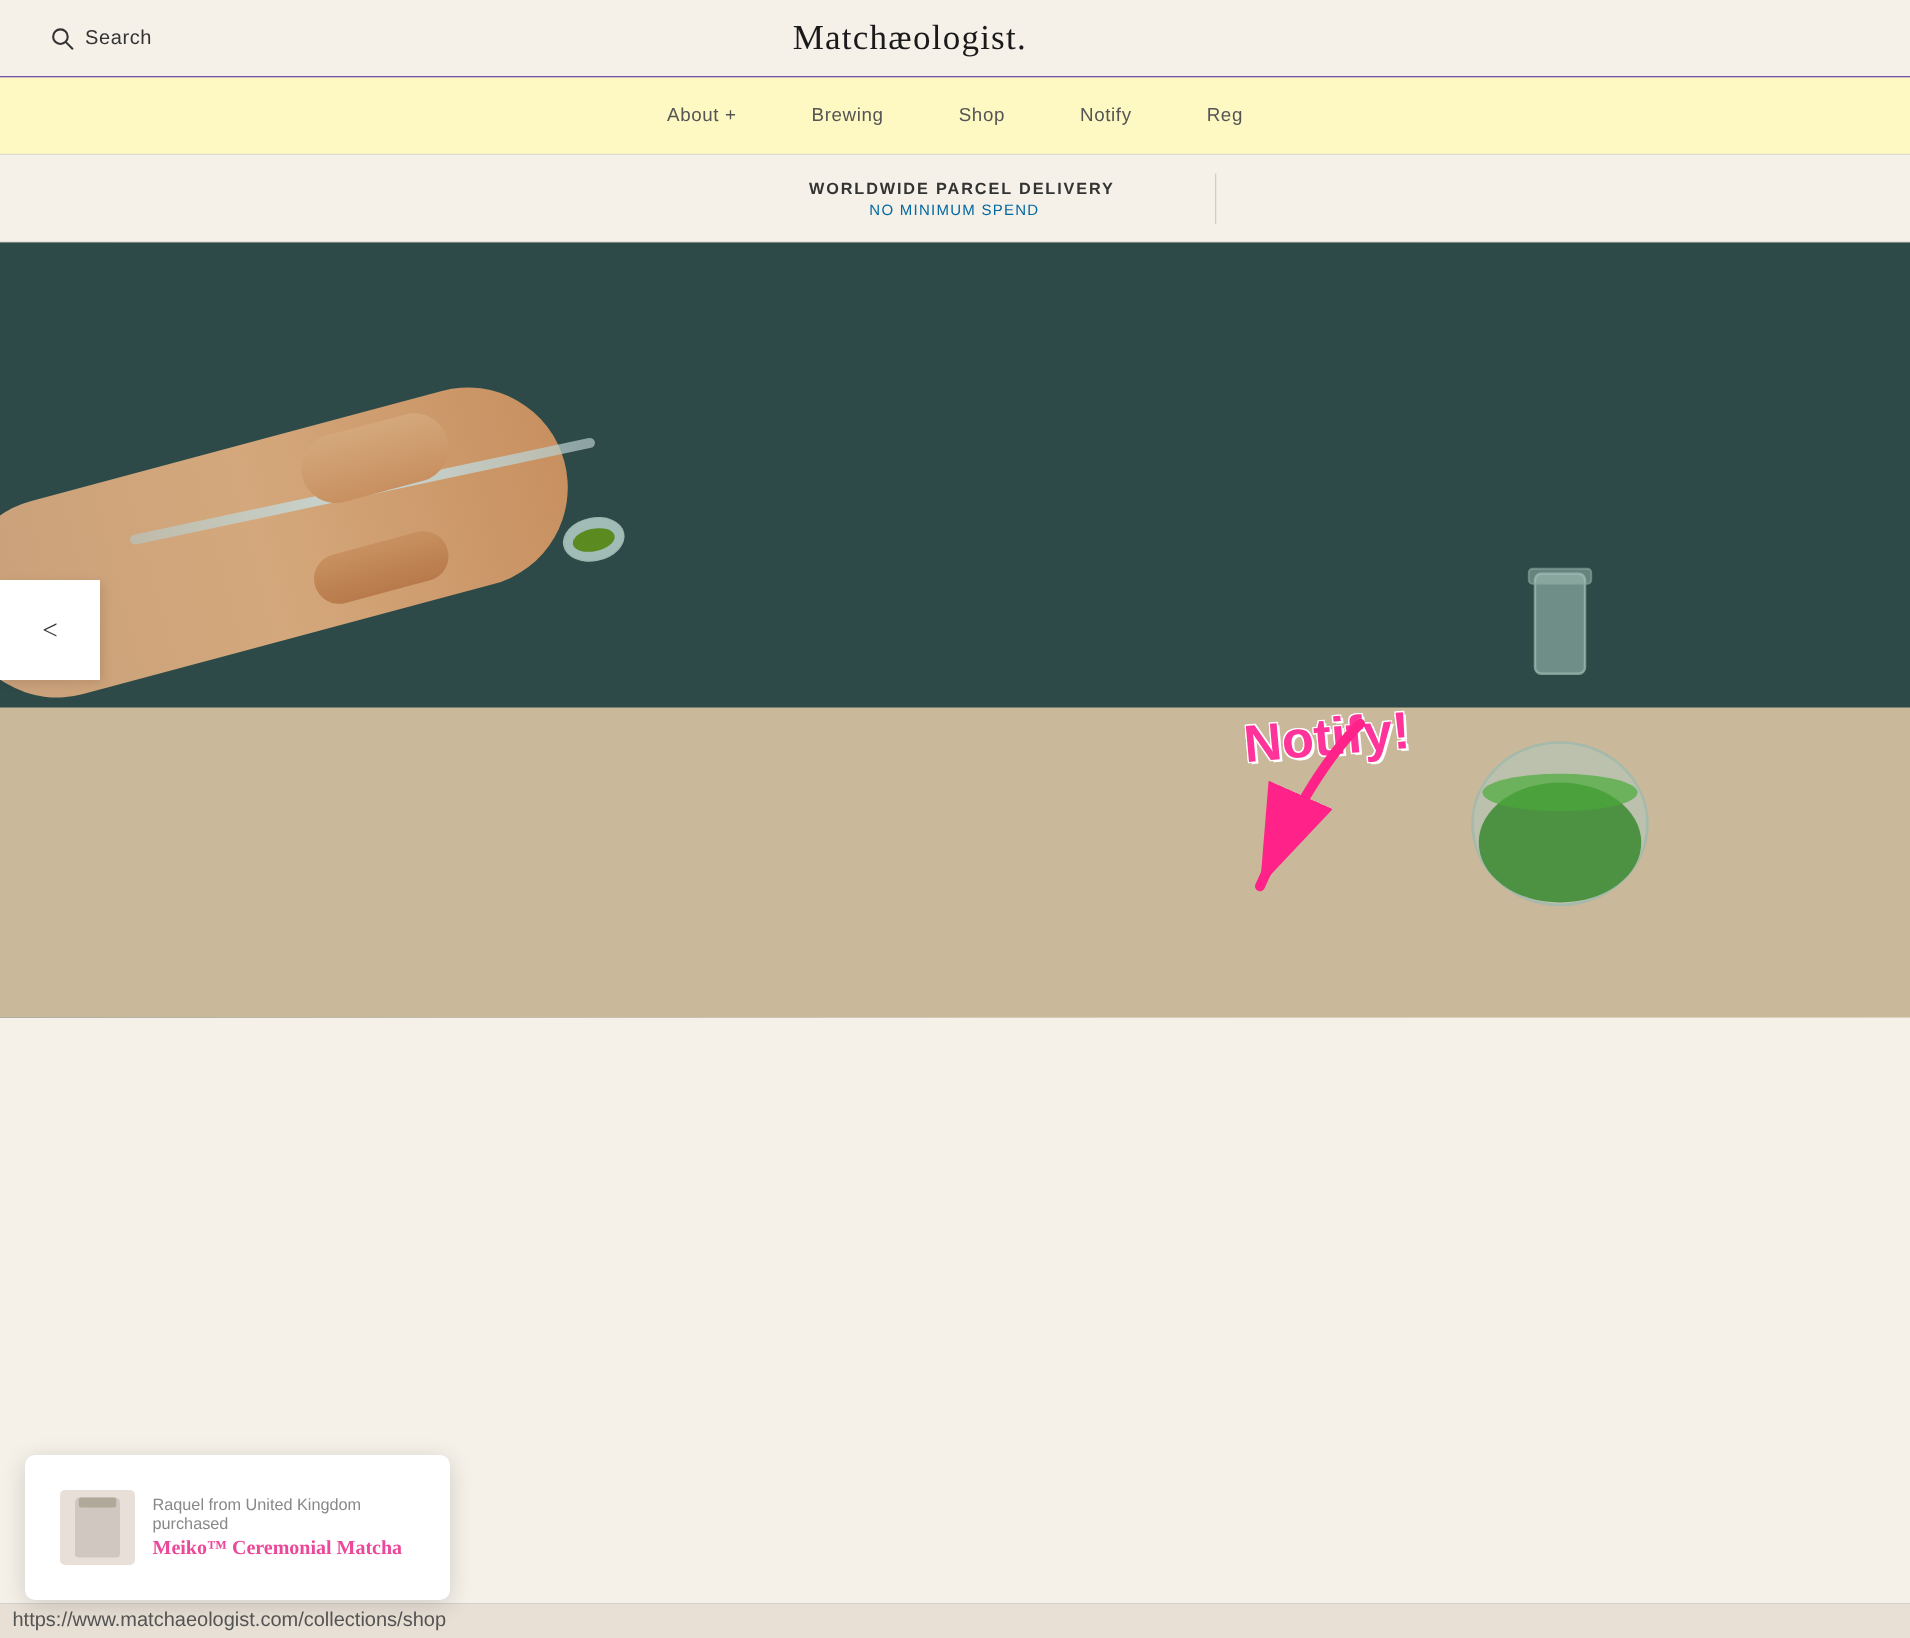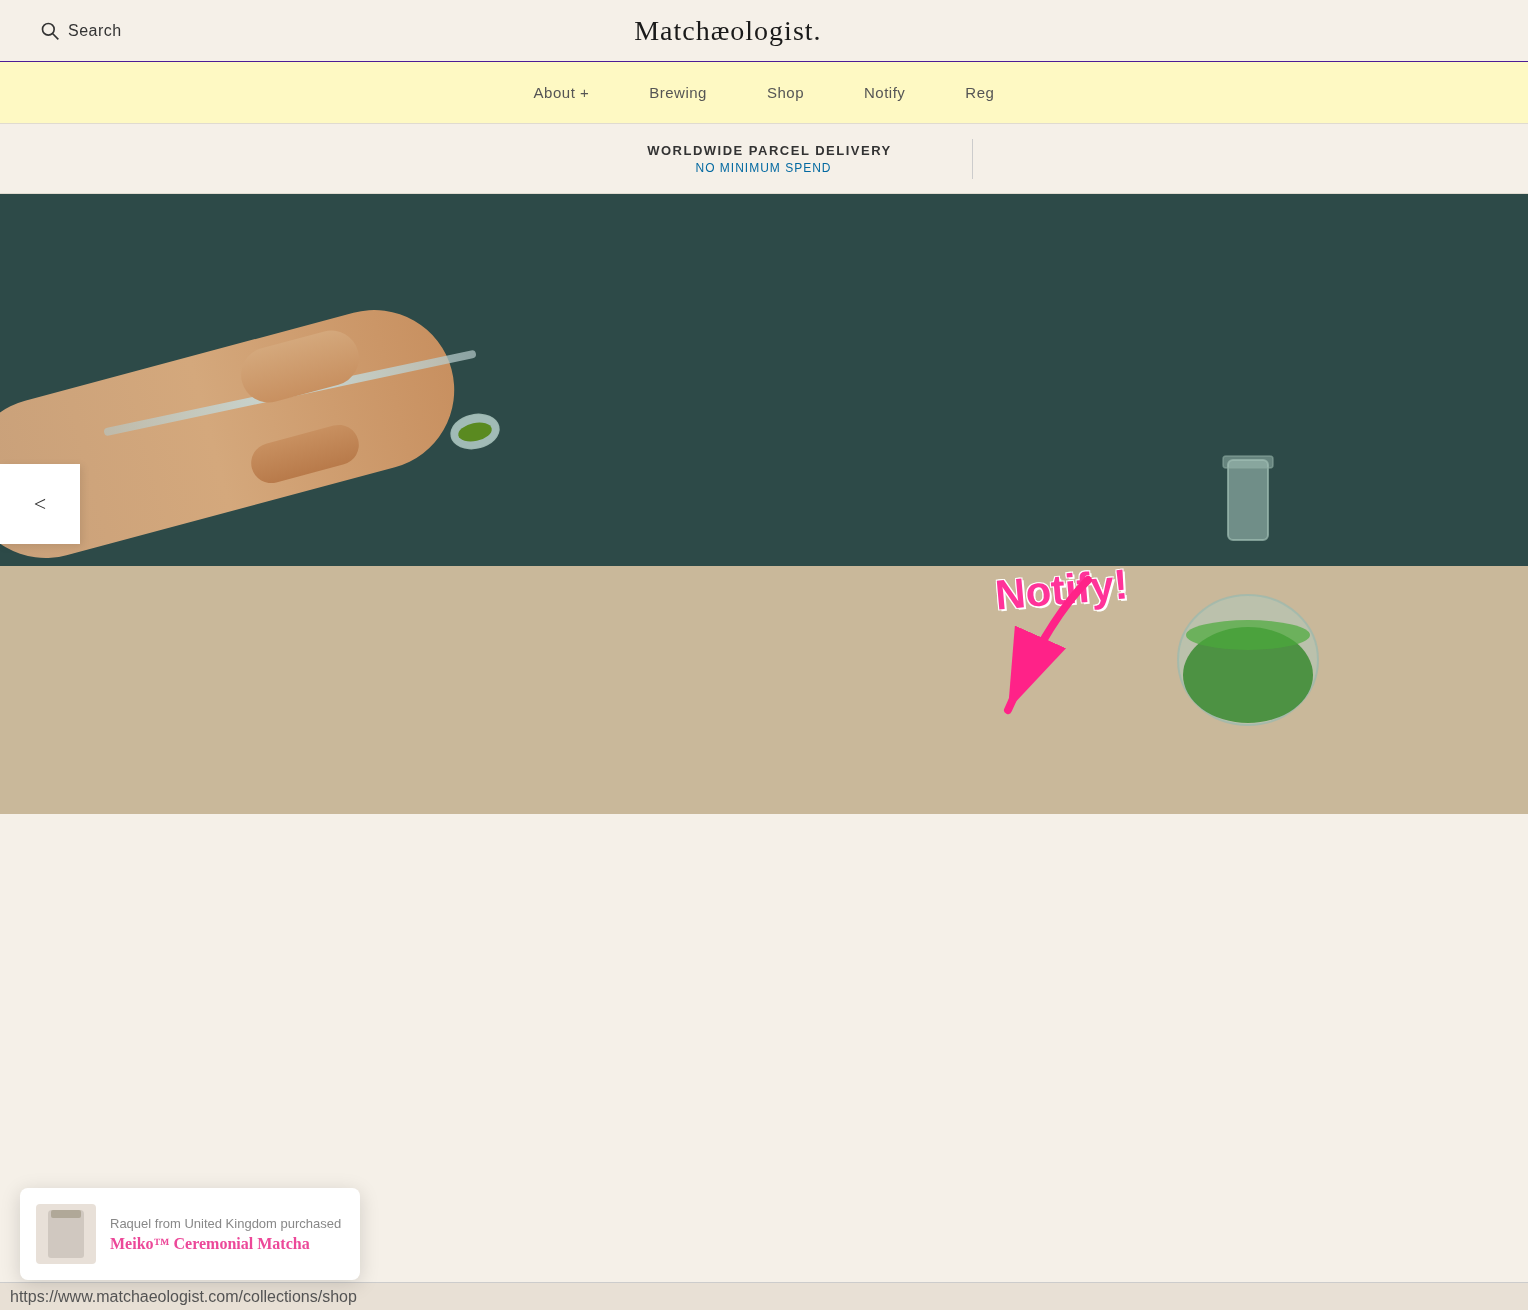--- a/index.html
+++ b/index.html
@@ -187,21 +187,21 @@
     .toast {
       position: fixed;
       bottom: 30px;
       left: 20px;
       width: 340px;
       background: white;
       border-radius: 8px;
       box-shadow: 0 4px 20px rgba(0,0,0,0.15);
       display: flex;
       align-items: center;
-      padding: 16px;
+      padding: 28px;
       gap: 14px;
       z-index: 1000;
     }
     .toast-img {
       width: 60px;
       height: 60px;
       background: #e8e0d8;
       border-radius: 4px;
       flex-shrink: 0;
       display: flex;

